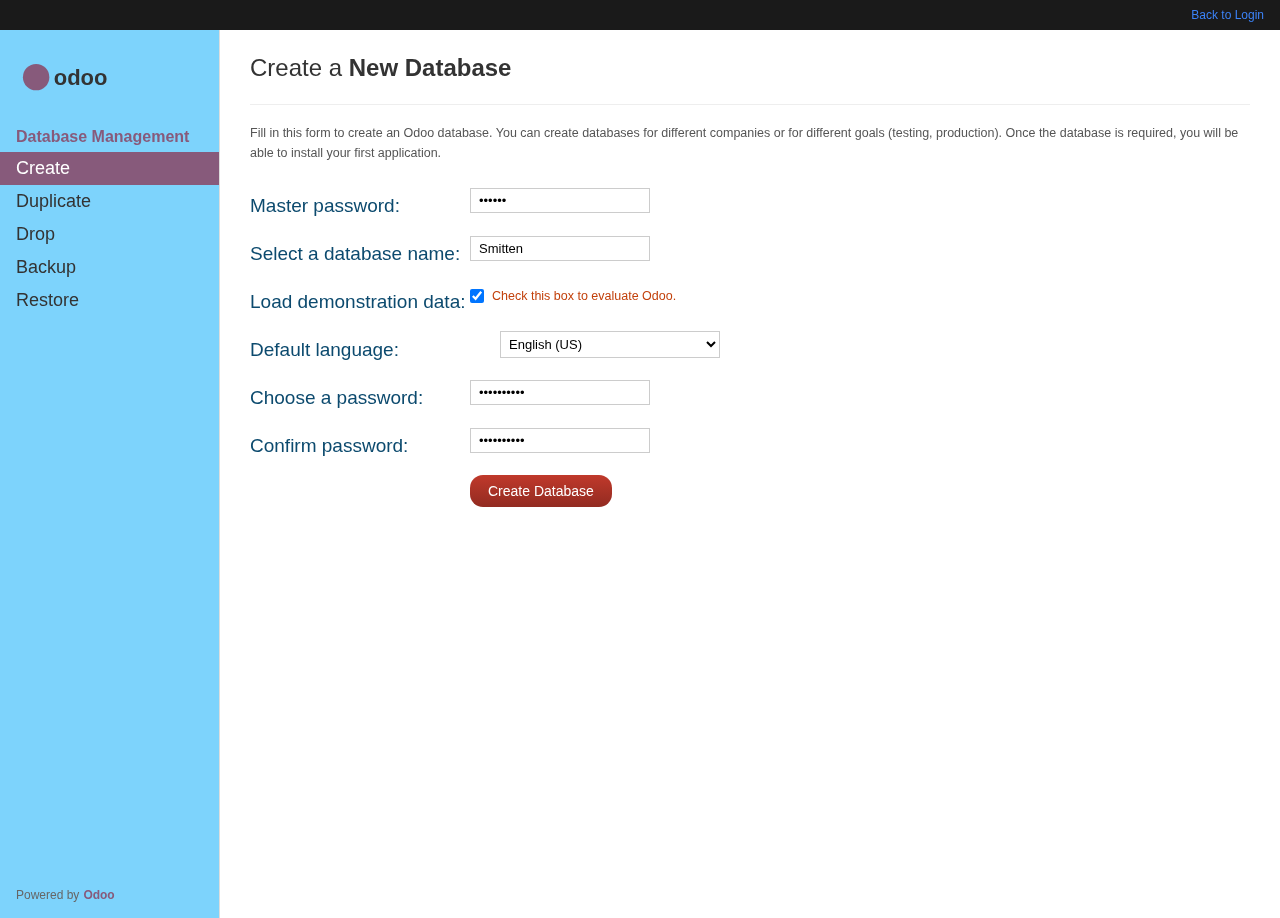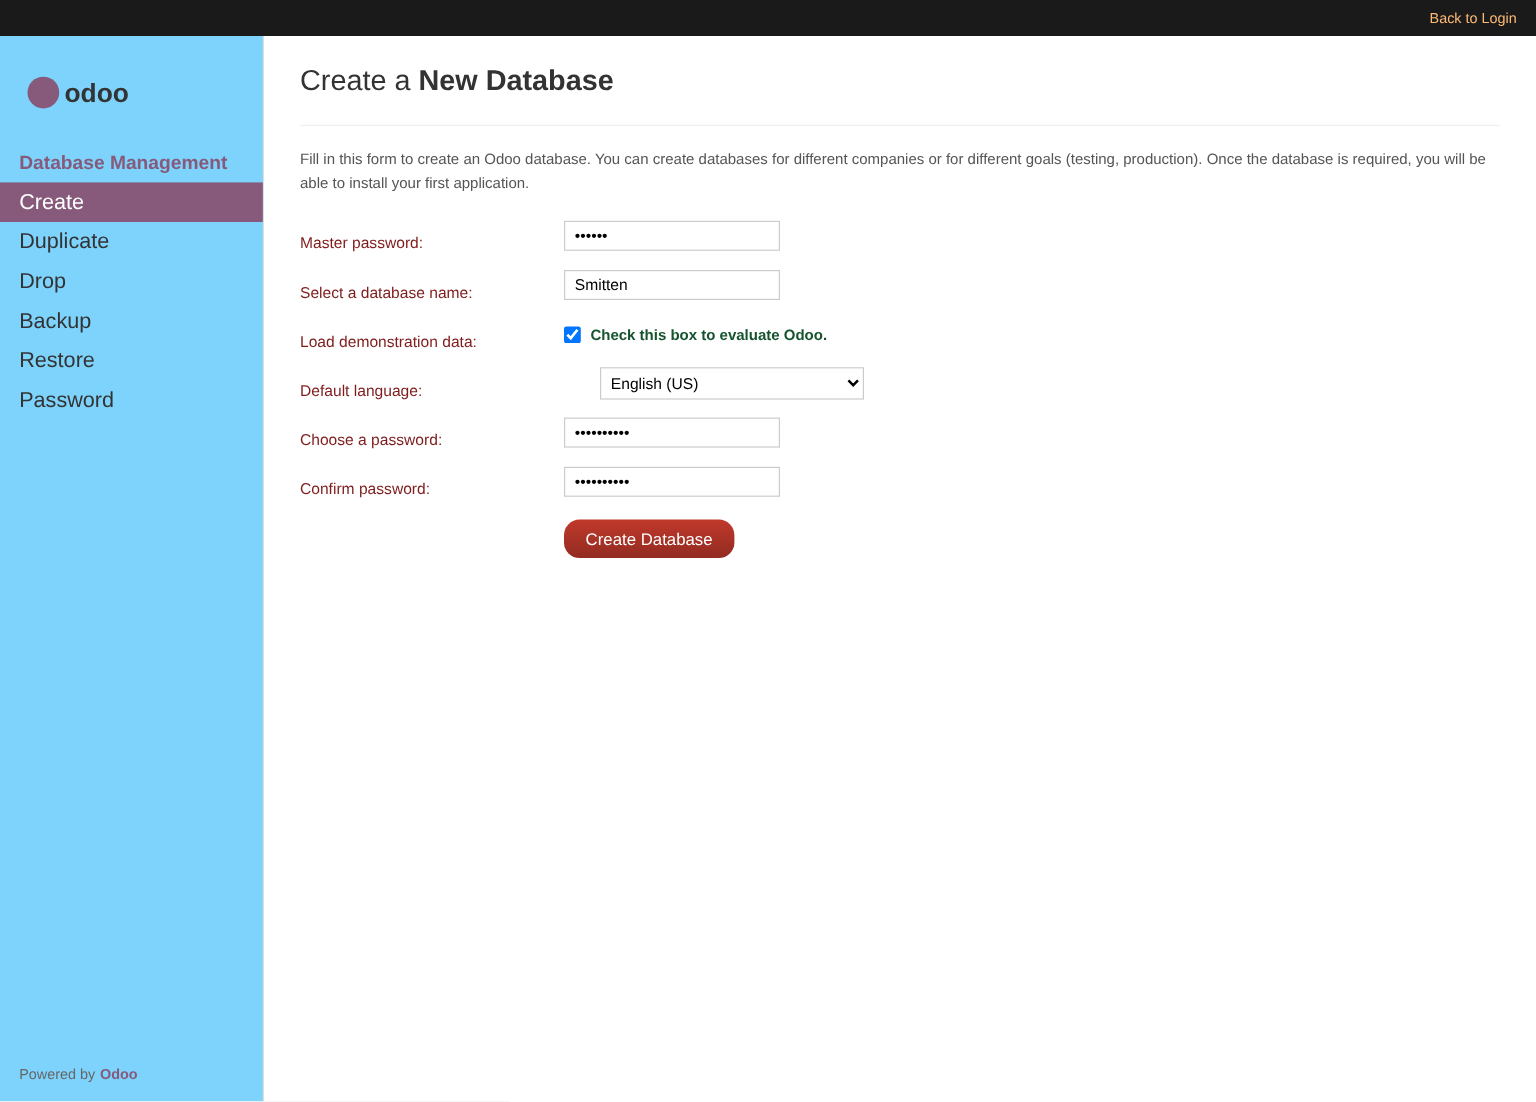--- a/index.html
+++ b/index.html
@@ -8,21 +8,21 @@
     
     #topbar {
       background: #1a1a1a;
       height: 30px;
       display: flex;
       align-items: center;
       justify-content: flex-end;
       padding-right: 16px;
     }
     #topbar a {
-      color: #fdba74;
+      color: #3b82f6;
       text-decoration: none;
       font-size: 12px;
     }
 
     
     #layout {
       display: flex;
       flex: 1;
       overflow: hidden;
     }
@@ -119,22 +119,22 @@
     }
 
     .form-row {
       display: flex;
       align-items: center;
       margin-bottom: 14px;
     }
 
     .form-label {
       width: 220px;
-      font-size: 13px;
-      color: #7f1d1d;
+      font-size: 19px;
+      color: #0c4a6e;
       font-weight: normal;
       flex-shrink: 0;
       margin-top: 12px;
     }
 
     .form-control {
       border: 1px solid #ccc;
       padding: 4px 8px;
       font-size: 13px;
       width: 180px;
@@ -142,22 +142,21 @@
       background: #fff;
     }
 
     .demo-checkbox-row {
       display: flex;
       align-items: center;
       gap: 8px;
     }
     .demo-checkbox-label {
       font-size: 12.5px;
-      color: #14532d;
-      font-weight: bold;
+      color: #c2410c;
     }
 
     .language-select {
       border: 1px solid #ccc;
       padding: 4px 4px;
       font-size: 13px;
       width: 220px;
       background: #fff;
       outline: none;
       margin-left: 30px;
@@ -202,21 +201,20 @@
       </div>
     </div>
 
     <div id="sidebar-title">Database Management</div>
 
     <a class="sidebar-item active">Create</a>
     <a class="sidebar-item">Duplicate</a>
     <a class="sidebar-item">Drop</a>
     <a class="sidebar-item">Backup</a>
     <a class="sidebar-item">Restore</a>
-    <a class="sidebar-item">Password</a>
 
     <div id="sidebar-footer">
       <span>Powered by</span>
       <a href="#" class="odoo-link">Odoo</a>
     </div>
   </div>
 
   <div id="main">
     <div id="main-inner">
       <h1 id="page-title">

